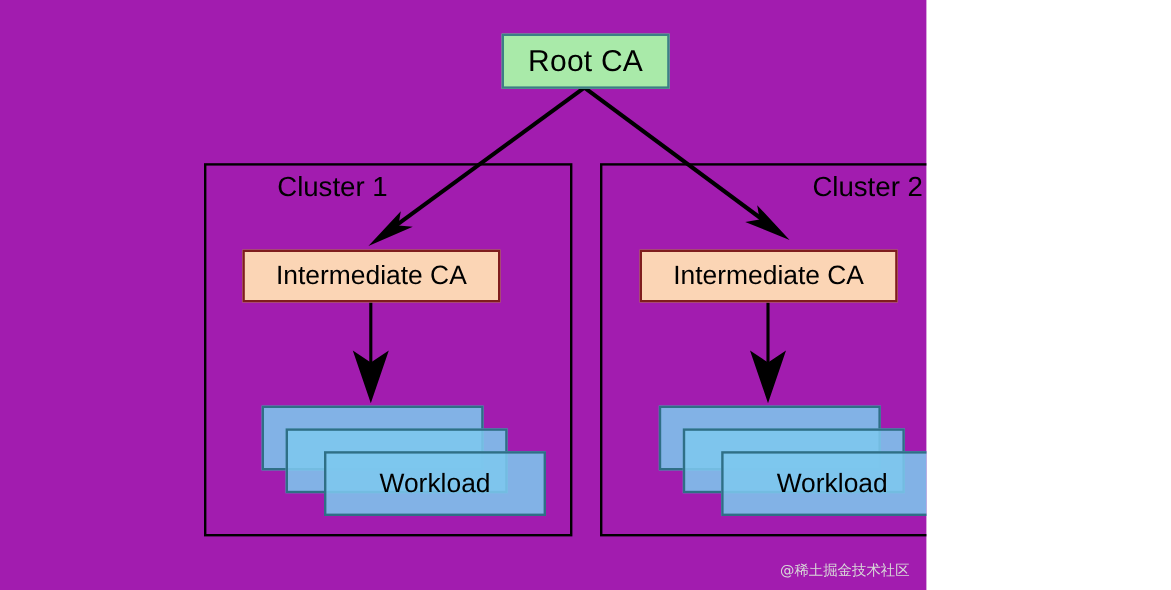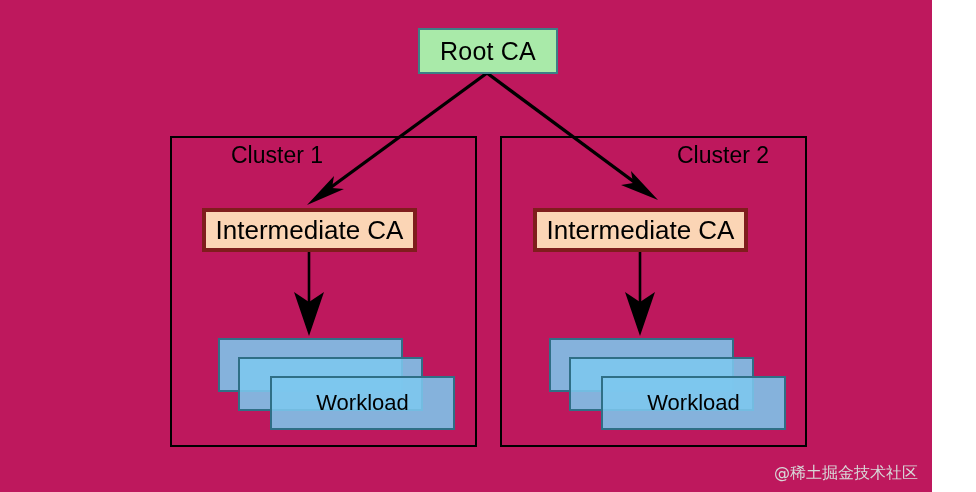--- a/index.html
+++ b/index.html
@@ -5,23 +5,23 @@
   html, body {
     margin: 0;
     padding: 0;
     background: #ffffff;
   }
   body {
     font-family: "Liberation Sans", sans-serif;
   }
   #canvas {
     position: relative;
-    width: 932px;
+    width: 772px;
     height: 492px;
-    background: #be185d;
+    background: #a21caf;
     overflow: hidden;
   }
   .node {
     position: absolute;
     box-sizing: border-box;
     display: flex;
     align-items: center;
     justify-content: center;
     font-family: "Liberation Sans", sans-serif;
     color: #000000;
@@ -56,22 +56,22 @@
     color: #000000;
     font-family: "Liberation Sans", sans-serif;
     white-space: nowrap;
   }
   #cluster-1-label { left: 183px; top: 142px; margin-left: 48px; }
   #cluster-2-label { left: 677px; top: 142px; }
 
   
   .interm-ca {
     background: #fbd5b5;
-    border: 4px solid #7f1d1d;
-    font-size: 26px;
+    border: 2px solid #7f1d1d;
+    font-size: 22px;
   }
   #interm-ca-1 { left: 202px; top: 208px; width: 215px; height: 44px; }
   #interm-ca-2 { left: 533px; top: 208px; width: 215px; height: 44px; }
 
   
   .wl-stack { position: absolute; width: 240px; height: 92px; }
   #wl-stack-1 { left: 218px; top: 338px; }
   #wl-stack-2 { left: 549px; top: 338px; }
 
   .wl-card {
@@ -110,21 +110,21 @@
     color: #c3c3c3;
     font-family: "Liberation Sans", sans-serif;
     white-space: nowrap;
   }
 
   
   #watermark {
     position: absolute;
     right: 14px;
     bottom: 8px;
-    font-size: 16px;
+    font-size: 12px;
     color: #d8d8d8;
     font-family: "DejaVu Sans", sans-serif;
     white-space: nowrap;
   }
 </style>
 </head>
 <body>
 
 <div id="canvas">
 

